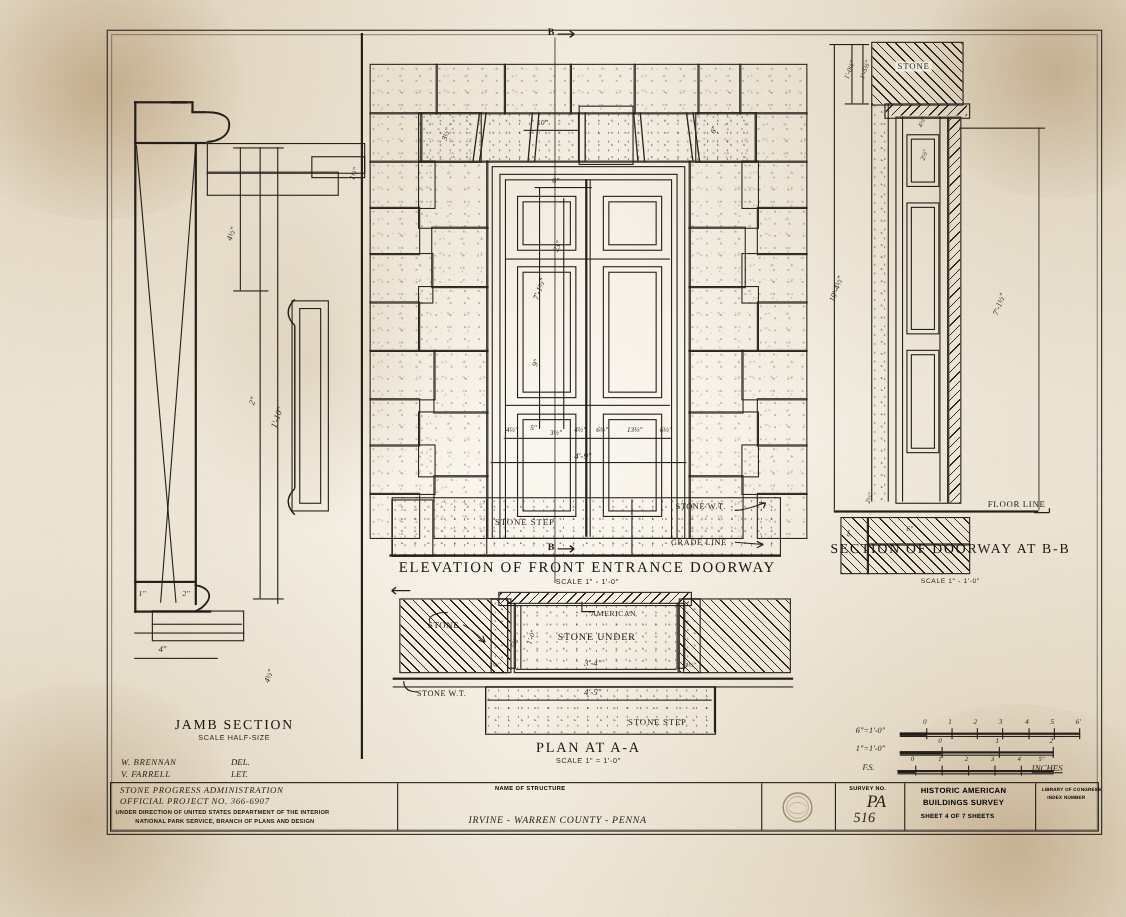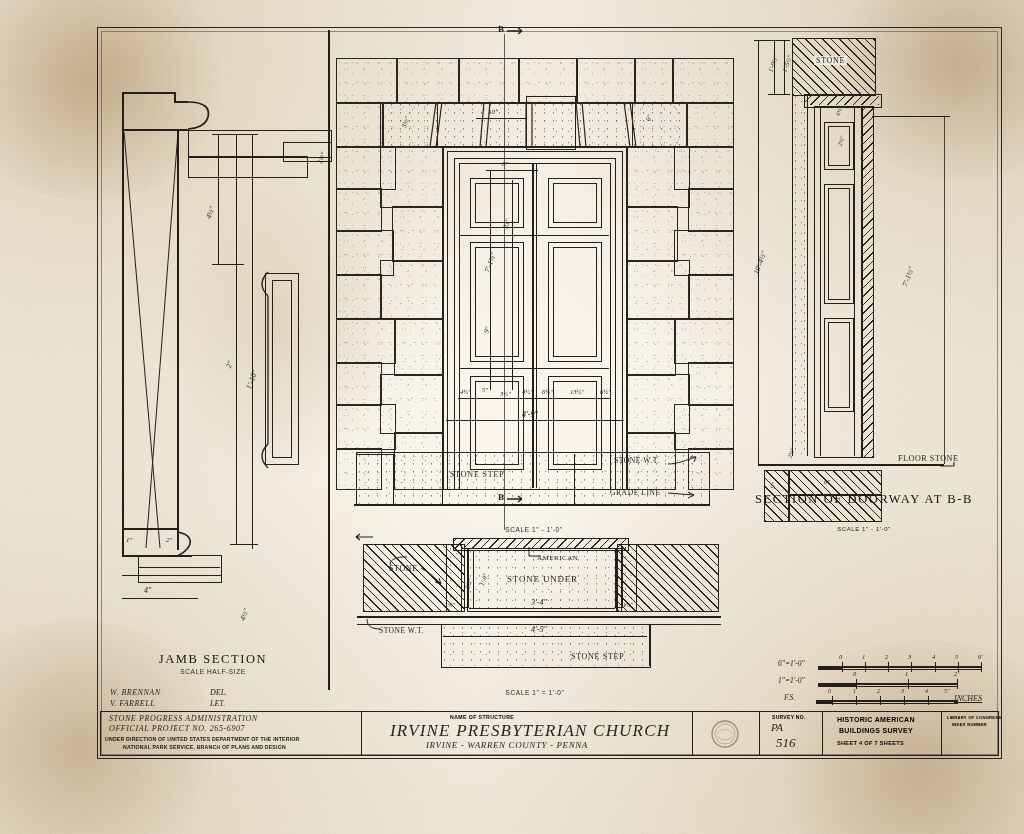--- a/index.html
+++ b/index.html
@@ -302,20 +302,21 @@
   <div class="dim" style="left:124px;top:358px;font-size:6.5px;">4½"</div>
   <div class="dim" style="left:146px;top:356px;font-size:6.5px;">5"</div>
   <div class="dim" style="left:164px;top:360px;font-size:6.5px;">3½"</div>
   <div class="dim" style="left:186px;top:358px;font-size:6.5px;">4½"</div>
   <div class="dim" style="left:206px;top:358px;font-size:6.5px;">6½"</div>
   <div class="dim" style="left:234px;top:358px;font-size:6.5px;">13½"</div>
   <div class="dim" style="left:264px;top:358px;font-size:6.5px;">6½"</div>
   <div class="h" style="left:110px;top:390px;width:178px;"></div>
   <div class="dim" style="left:186px;top:380px;font-size:8px;">4'-9"</div>
 
+  <div class="ttl" style="left:-10px;top:478px;width:416px;font-size:13.5px;">ELEVATION OF FRONT ENTRANCE DOORWAY</div>
   <div class="sub" style="left:-10px;top:496px;width:416px;font-size:6.5px;">SCALE  1" - 1'-0"</div>
 </div>
 
 <div style="position:absolute;left:345px;top:528px;width:380px;height:160px;">
 
   <div class="hatch" style="position:absolute;left:18px;top:16px;width:100px;height:66px;border:1.4px solid #241f19;"></div>
   <div class="hatch" style="position:absolute;left:272px;top:16px;width:100px;height:66px;border:1.4px solid #241f19;"></div>
 
   <div class="box2" style="left:108px;top:10px;width:174px;height:11px;"></div>
   <div class="hatchR" style="position:absolute;left:109px;top:11px;width:172px;height:9px;"></div>
@@ -366,20 +367,21 @@
   <div class="v" style="left:128px;top:22px;height:58px;"></div>
   <div class="dim" style="left:118px;top:52px;font-size:6.5px;transform:rotate(-70deg);">5½"</div>
   <div class="dim" style="left:132px;top:48px;font-size:6.5px;transform:rotate(-70deg);">1'-0"</div>
   <div class="dim" style="left:100px;top:74px;font-size:6px;">1½"</div>
   <div class="dim" style="left:278px;top:74px;font-size:6px;">1½"</div>
 
   <svg style="position:absolute;left:8px;top:2px;" width="24" height="14">
       <path d="M3 7 L20 7 M3 7 L7 4 M3 7 L7 10" stroke="#241f19" stroke-width="1.2" fill="none"></path>
     </svg>
 
+  <div class="ttl" style="left:0px;top:144px;width:380px;font-size:13px;">PLAN AT  A-A</div>
   <div class="sub" style="left:0px;top:161px;width:380px;font-size:6.5px;">SCALE  1" = 1'-0"</div>
 </div>
 
 <div style="position:absolute;left:748px;top:30px;width:250px;height:500px;">
 
   <div class="hatch" style="position:absolute;left:44px;top:8px;width:82px;height:56px;border:1.5px solid #241f19;"></div>
   <div class="lbl" style="left:66px;top:26px;font-size:8px;background:rgba(246,241,231,.85);padding:0 2px;letter-spacing:.7px;">STONE</div>
 
   <div class="box2" style="left:56px;top:64px;width:76px;height:12px;"></div>
   <div class="hatchR" style="position:absolute;left:57px;top:65px;width:74px;height:10px;"></div>
@@ -393,21 +395,21 @@
   <div class="box2" style="left:76px;top:92px;width:28px;height:46px;"></div>
   <div class="box" style="left:80px;top:96px;width:20px;height:38px;"></div>
   <div class="box2" style="left:76px;top:154px;width:28px;height:118px;"></div>
   <div class="box" style="left:80px;top:158px;width:20px;height:110px;"></div>
   <div class="box2" style="left:76px;top:288px;width:28px;height:92px;"></div>
   <div class="box" style="left:80px;top:292px;width:20px;height:84px;"></div>
 
   <div class="hatchR" style="position:absolute;left:114px;top:76px;width:10px;height:350px;border:1.2px solid #241f19;"></div>
 
   <div class="h2" style="left:10px;top:434px;width:186px;"></div>
-  <div class="lbl" style="left:150px;top:424px;font-size:8px;letter-spacing:.6px;">FLOOR  STONE</div>
+  <div class="lbl" style="left:150px;top:424px;font-size:8px;letter-spacing:.6px;">FLOOR  LINE</div>
   <svg style="position:absolute;left:190px;top:430px;" width="22" height="14">
       <path d="M2 6 L16 6 M16 6 L16 2" stroke="#241f19" stroke-width="1.1" fill="none"></path>
     </svg>
 
   <div class="hatch" style="position:absolute;left:40px;top:440px;width:92px;height:24px;border:1.4px solid #241f19;"></div>
   <div class="hatch" style="position:absolute;left:16px;top:440px;width:24px;height:50px;border:1.4px solid #241f19;"></div>
   <div class="hatch" style="position:absolute;left:40px;top:464px;width:92px;height:26px;border:1.4px solid #241f19;"></div>
 
   <div class="v" style="left:10px;top:10px;height:424px;"></div>
   <div class="v" style="left:26px;top:10px;height:54px;"></div>
@@ -472,57 +474,56 @@
   <div class="v" style="left:78px;top:42px;height:9px;"></div>
   <div class="v" style="left:102px;top:42px;height:9px;"></div>
   <div class="v" style="left:126px;top:42px;height:9px;"></div>
   <div class="v" style="left:150px;top:42px;height:9px;"></div>
   <div class="dim" style="left:50px;top:34px;font-size:6px;">0</div>
   <div class="dim" style="left:75px;top:34px;font-size:6px;">1</div>
   <div class="dim" style="left:99px;top:34px;font-size:6px;">2</div>
   <div class="dim" style="left:123px;top:34px;font-size:6px;">3</div>
   <div class="dim" style="left:147px;top:34px;font-size:6px;">4</div>
   <div class="dim" style="left:166px;top:34px;font-size:6px;">5″</div>
-  <div class="dim" style="left:176px;top:40px;font-size:8px;text-decoration:underline;">INCHES</div>
+  <div class="dim" style="left:160px;top:40px;font-size:8px;text-decoration:underline;">INCHES</div>
 </div>
 
 <div style="position:absolute;left:110px;top:688px;width:210px;height:22px;">
   <div class="dim" style="left:0px;top:0px;font-size:8px;letter-spacing:.5px;">W. BRENNAN</div>
   <div class="dim" style="left:100px;top:0px;font-size:8px;">DEL.</div>
   <div class="dim" style="left:0px;top:11px;font-size:8px;letter-spacing:.5px;">V. FARRELL</div>
   <div class="dim" style="left:100px;top:11px;font-size:8px;">LET.</div>
 </div>
 
 <div id="titleblock">
 
   <div style="width:260px;">
     <div class="tbtxt dim" style="left:8px;top:2px;font-size:8px;letter-spacing:.6px;">STONE PROGRESS ADMINISTRATION</div>
-    <div class="tbtxt dim" style="left:8px;top:12px;font-size:8px;letter-spacing:.6px;">OFFICIAL PROJECT NO. 265-6907</div>
+    <div class="tbtxt dim" style="left:8px;top:12px;font-size:8px;letter-spacing:.6px;">OFFICIAL PROJECT NO. 366-6907</div>
     <div class="tbtxt caps" style="left:4px;top:24px;font-size:5.2px;letter-spacing:.2px;color:#1d1913;">UNDER DIRECTION OF UNITED STATES DEPARTMENT OF THE INTERIOR</div>
     <div class="tbtxt caps" style="left:22px;top:32px;font-size:5.2px;letter-spacing:.2px;color:#1d1913;">NATIONAL PARK SERVICE, BRANCH OF PLANS AND DESIGN</div>
   </div>
 
   <div style="width:330px;">
     <div class="tbtxt caps" style="left:88px;top:2px;font-size:5.2px;letter-spacing:.4px;">NAME OF STRUCTURE</div>
-    <div class="tbtxt dim" style="left:28px;top:9px;font-size:17px;letter-spacing:1.2px;">IRVINE PRESBYTERIAN CHURCH</div>
     <div class="tbtxt dim" style="left:64px;top:28px;font-size:9px;letter-spacing:.6px;">IRVINE - WARREN COUNTY - PENNA</div>
   </div>
 
   <div style="width:66px;">
     <svg style="position:absolute;left:15px;top:7px;" width="34" height="30" viewBox="0 0 34 30">
       <circle cx="17" cy="15" r="13" fill="none" stroke="#9d8f78" stroke-width="1.4"></circle>
       <circle cx="17" cy="15" r="10" fill="none" stroke="#b3a48c" stroke-width=".8"></circle>
       <path d="M9 15 C 12 9, 22 9, 25 15" fill="none" stroke="#b3a48c" stroke-width=".7"></path>
       <path d="M9 17 C 12 22, 22 22, 25 17" fill="none" stroke="#b3a48c" stroke-width=".7"></path>
     </svg>
   </div>
 
   <div style="width:62px;">
     <div class="tbtxt caps" style="left:12px;top:2px;font-size:5px;letter-spacing:.3px;">SURVEY NO.</div>
-    <div class="tbtxt dim" style="left:11px;top:9px;font-size:11px;">PA</div>
+    <div class="tbtxt dim" style="left:28px;top:9px;font-size:16px;">PA</div>
     <div class="tbtxt dim" style="left:16px;top:23px;font-size:13px;">516</div>
   </div>
 
   <div style="width:118px;">
     <div class="tbtxt caps" style="left:14px;top:4px;font-size:7px;letter-spacing:.3px;">HISTORIC AMERICAN</div>
     <div class="tbtxt caps" style="left:16px;top:15px;font-size:7px;letter-spacing:.3px;">BUILDINGS SURVEY</div>
     <div class="tbtxt caps" style="left:14px;top:28px;font-size:5.6px;letter-spacing:.3px;">SHEET  4  OF  7  SHEETS</div>
   </div>
 
   <div style="flex:1;">

